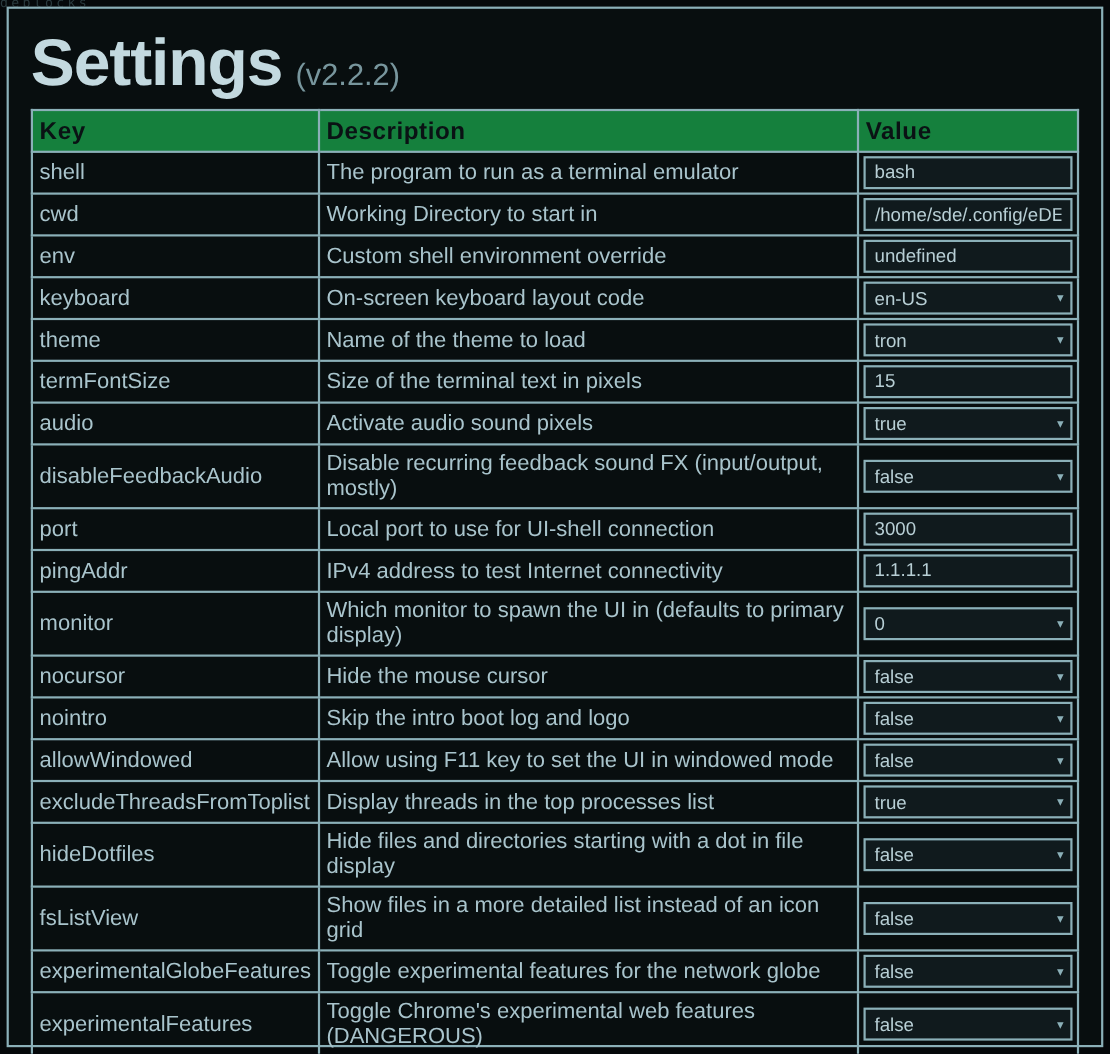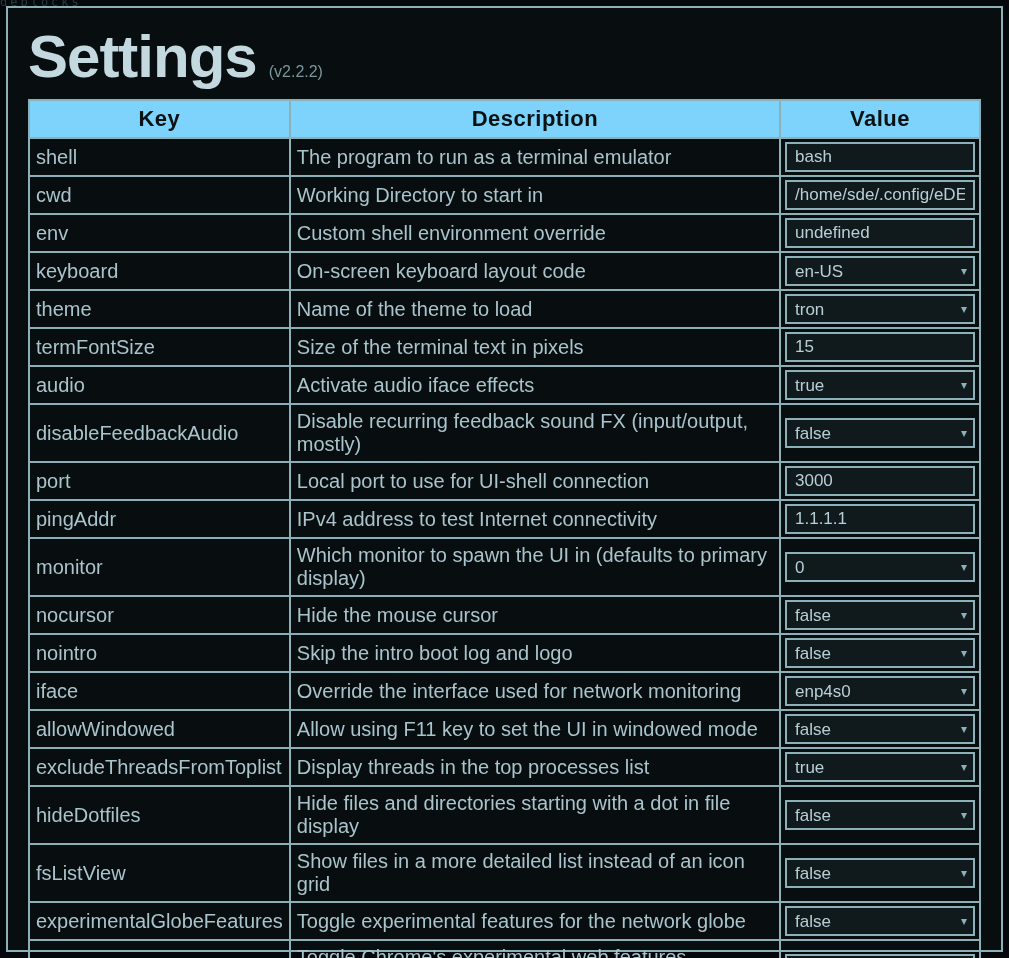--- a/index.html
+++ b/index.html
@@ -36,41 +36,40 @@
     z-index: 1;
   }
   .title-row { display: flex; align-items: baseline; gap: 12px; margin-bottom: 8px; }
   .title {
     font-size: 60px;
     font-weight: 700;
     color: #c3d9df;
     letter-spacing: -1px;
   }
   .version {
-    font-size: 16px;
+    font-size: 28px;
     color: #78969d;
     font-weight: 500;
   }
   .table {
     border: 2px solid #8bb0b8;
     border-collapse: collapse;
     width: 100%;
   }
   .table th, .table td {
     border: 2px solid #8bb0b8;
     padding: 5px 6px;
     font-size: 20px;
     text-align: left;
     vertical-align: middle;
   }
   .table th {
-    background: #7dd3fc;
+    background: #15803d;
     color: #0a1214;
     font-weight: 700;
-    text-align: center;
     font-size: 22px;
     letter-spacing: 0.5px;
   }
   .col-key { width: 232px; }
   .col-val { width: 200px; }
   .key-cell { color: #a9c4cc; font-size: 20px; }
   .desc-cell { color: #a9c4cc; font-size: 20px; }
   .val-cell { padding: 3px 4px !important; }
   .val-input, .val-select {
     width: 100%;
@@ -151,21 +150,21 @@
             <div class="select-wrap"><select class="val-select"><option>tron</option></select></div>
           </td>
         </tr>
         <tr>
           <td class="key-cell">termFontSize</td>
           <td class="desc-cell">Size of the terminal text in pixels</td>
           <td class="val-cell"><input class="val-input" type="text" value="15" style=""></td>
         </tr>
         <tr>
           <td class="key-cell">audio</td>
-          <td class="desc-cell">Activate audio iface effects</td>
+          <td class="desc-cell">Activate audio sound pixels</td>
           <td class="val-cell">
             <div class="select-wrap"><select class="val-select"><option>true</option></select></div>
           </td>
         </tr>
         <tr>
           <td class="key-cell">disableFeedbackAudio</td>
           <td class="desc-cell">Disable recurring feedback sound FX (input/output, mostly)</td>
           <td class="val-cell">
             <div class="select-wrap"><select class="val-select"><option>false</option></select></div>
           </td>
@@ -195,27 +194,20 @@
           </td>
         </tr>
         <tr>
           <td class="key-cell">nointro</td>
           <td class="desc-cell">Skip the intro boot log and logo</td>
           <td class="val-cell">
             <div class="select-wrap"><select class="val-select"><option>false</option></select></div>
           </td>
         </tr>
         <tr>
-          <td class="key-cell">iface</td>
-          <td class="desc-cell">Override the interface used for network monitoring</td>
-          <td class="val-cell">
-            <div class="select-wrap"><select class="val-select"><option>enp4s0</option></select></div>
-          </td>
-        </tr>
-        <tr>
           <td class="key-cell">allowWindowed</td>
           <td class="desc-cell">Allow using F11 key to set the UI in windowed mode</td>
           <td class="val-cell">
             <div class="select-wrap"><select class="val-select"><option>false</option></select></div>
           </td>
         </tr>
         <tr>
           <td class="key-cell">excludeThreadsFromToplist</td>
           <td class="desc-cell">Display threads in the top processes list</td>
           <td class="val-cell">

